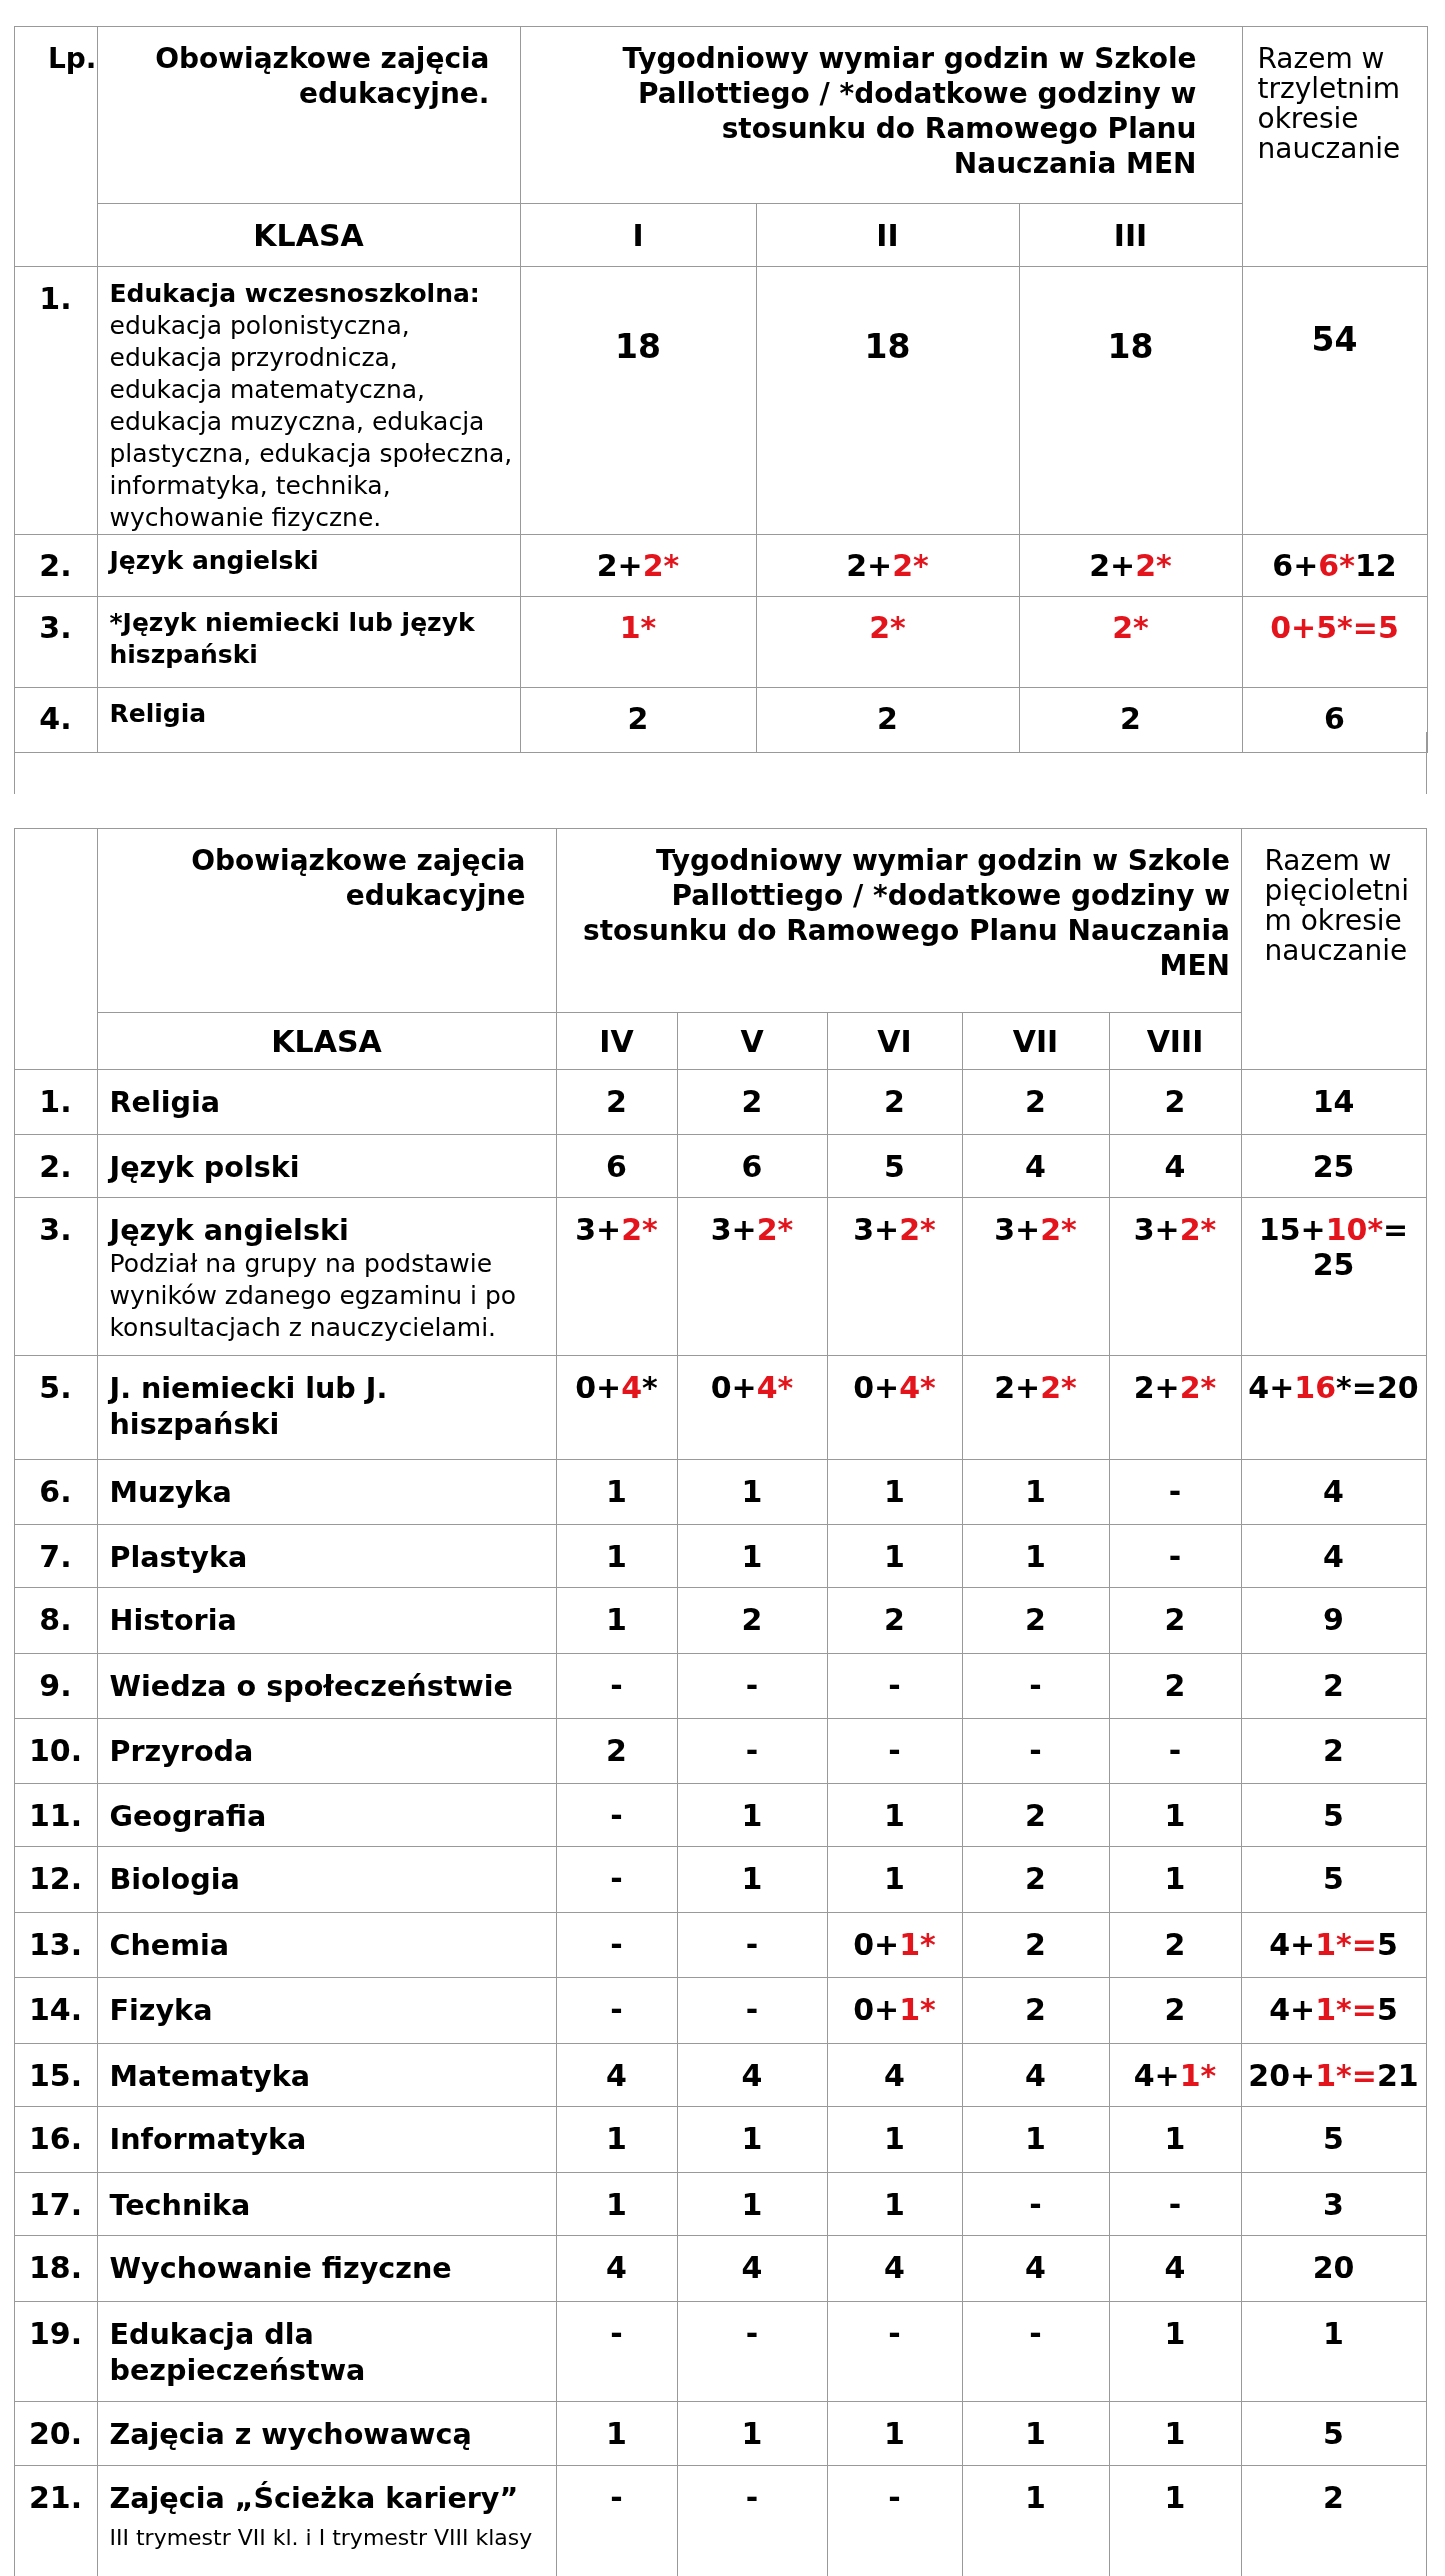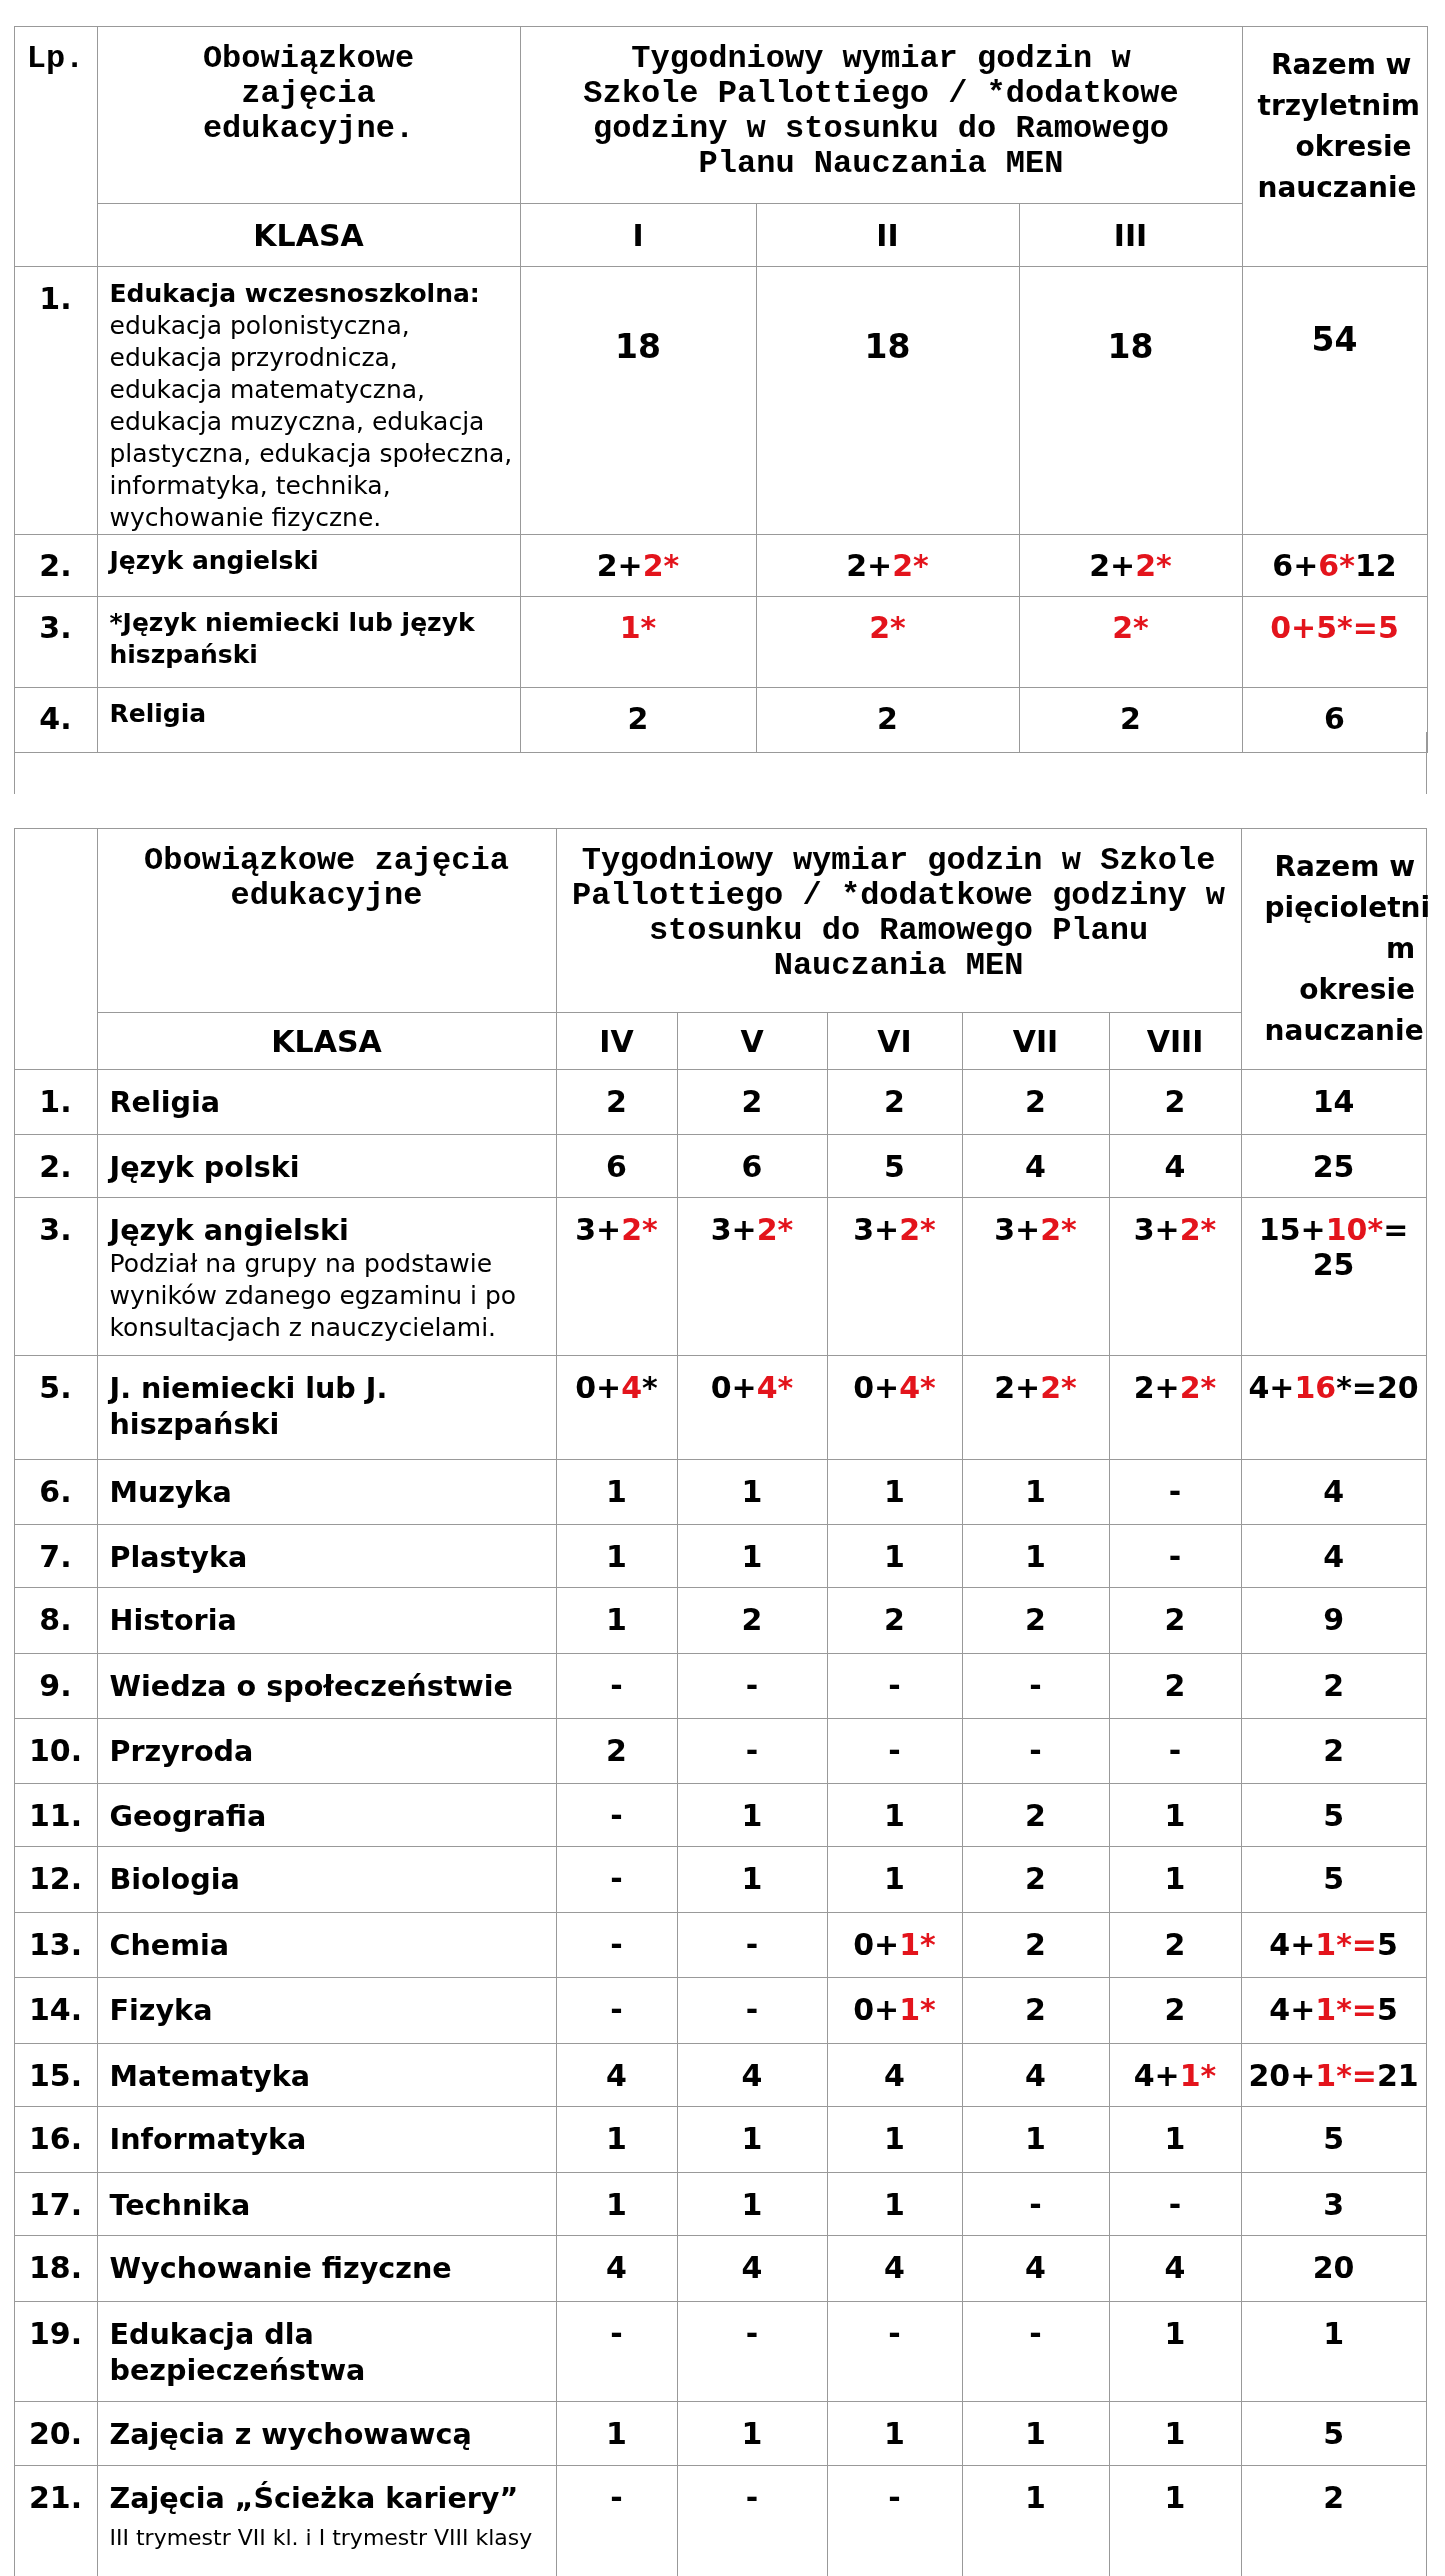--- a/index.html
+++ b/index.html
@@ -5,22 +5,22 @@
   html, body { margin: 0; padding: 0; background: #ffffff; }
   body { width: 1446px; height: 2576px; position: relative; overflow: hidden;
          font-family: "DejaVu Sans", sans-serif; color: #000; }
   table { position: absolute; border-collapse: collapse; table-layout: fixed; }
   td { border: 1.5px solid #999; padding: 0; vertical-align: top; }
   tr { }
   .t1 { left: 13.5px; top: 26px; width: 1413px; }
   .t2 { left: 13.5px; top: 828px; width: 1413px; }
   .gap { position: absolute; left: 13.5px; top: 732px; width: 1413px; height: 62px;
          border-left: 1.5px solid #999; border-right: 1.5px solid #999; box-sizing: border-box; }
-  .hdr { font-weight: bold; font-size: 32px; line-height: 35px; text-align: center; padding-top: 13.5px; font-family: Liberation Mono, monospace; }
-  .hdr-sm { font-weight: bold; font-size: 28px; line-height: 41px; text-align: right; padding-top: 16.5px; }
+  .hdr { font-weight: bold; font-size: 28px; line-height: 35px; text-align: right; padding-top: 13.5px; }
+  .hdr-sm { font-weight: normal; font-size: 28px; line-height: 30px; text-align: left; padding-top: 16.5px; }
   .klasa { font-weight: bold; font-size: 30px; text-align: center; vertical-align: middle; }
   .lp { font-weight: bold; font-size: 30px; text-align: center; padding-top: 13.5px; }
   .subj { font-weight: bold; font-size: 28.6px; line-height: 36px; padding: 13.5px 6px 0 12px; }
   .subj-sm { font-weight: bold; font-size: 25px; line-height: 32px; padding: 10.5px 6px 0 12px; }
   .note { display: block; font-weight: normal; font-size: 25px; line-height: 32px; }
   .note-xs { display: block; font-weight: normal; font-size: 22px; line-height: 32px; margin-top: 6px; }
   .val { font-weight: bold; font-size: 30px; text-align: center; padding-top: 13.5px; }
   .val-big { font-weight: bold; font-size: 33px; text-align: center; padding-top: 60px; }
   .val-big2 { font-weight: bold; font-size: 33px; text-align: center; padding-top: 53px; }
   .r { color: #e3141c; }

